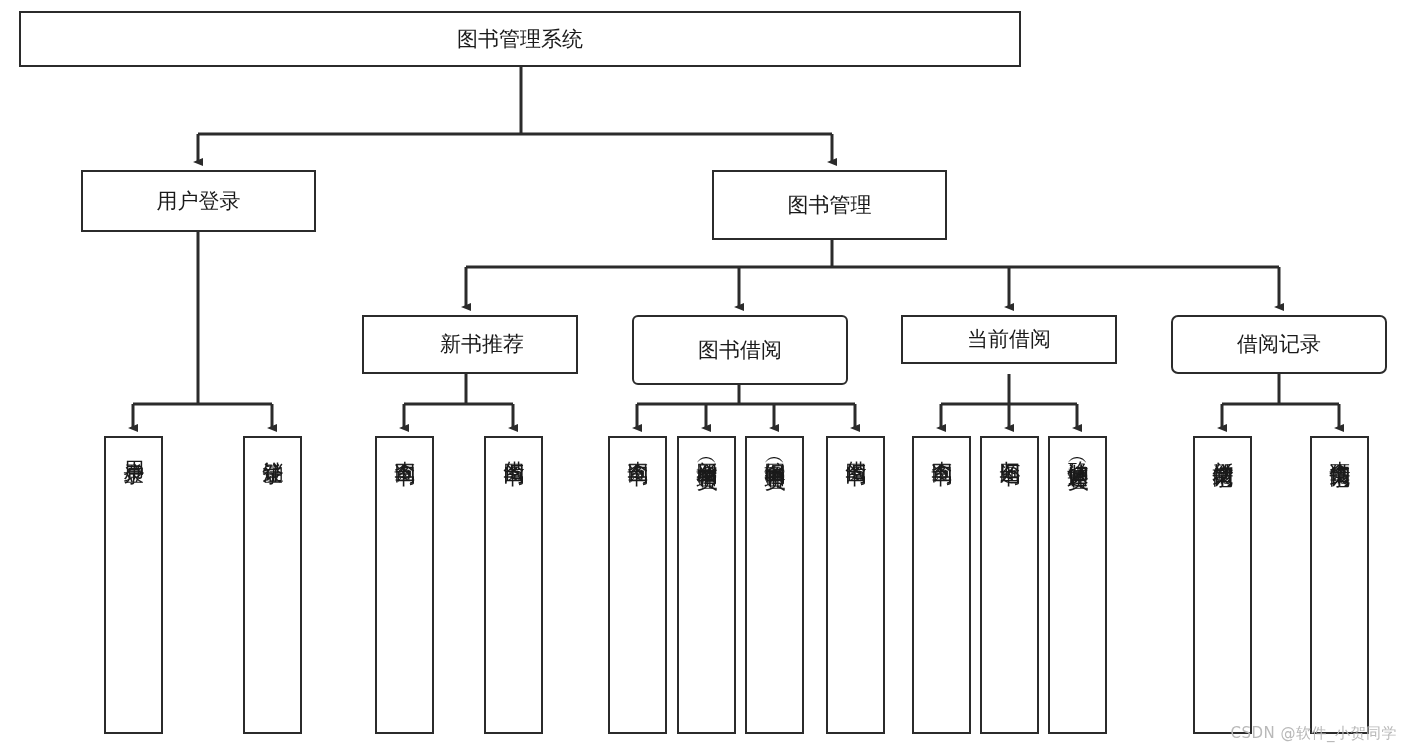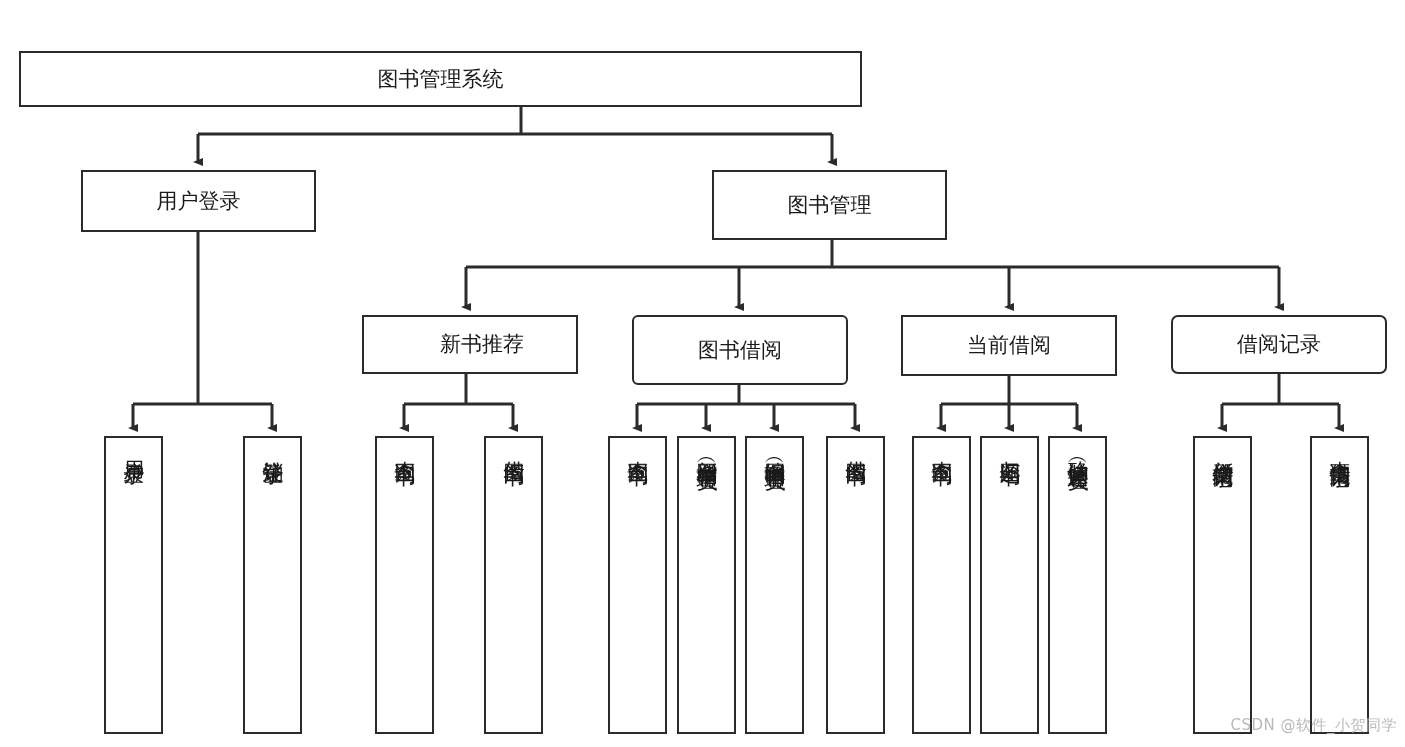--- a/index.html
+++ b/index.html
@@ -57,21 +57,21 @@
     writing-mode: vertical-rl;
     text-orientation: upright;
     font-size: 21px;
     letter-spacing: 1.5px;
     line-height: 1;
     white-space: nowrap;
   }
   .watermark {
     position: absolute;
     right: 8px;
-    bottom: 12px;
+    bottom: 4px;
     font-size: 15px;
     color: #b9b9b9;
     letter-spacing: 0.5px;
     z-index: 3;
     white-space: nowrap;
   }
 </style>
 </head>
 <body>
 
@@ -120,38 +120,38 @@
       <path d="M1009,404 L1009,428" marker-end="url(#arrow)"></path>
       <path d="M1077,404 L1077,428" marker-end="url(#arrow)"></path>
 
       <path d="M1279,374 L1279,404"></path>
       <path d="M1222,404 L1339,404"></path>
       <path d="M1222,404 L1222,428" marker-end="url(#arrow)"></path>
       <path d="M1339,404 L1339,428" marker-end="url(#arrow)"></path>
     </g>
   </svg>
 
-  <div class="node root" style="left:19px; top:11px; width:843px; height:56px;margin-top:40px;">
+  <div class="node root" style="left:19px; top:11px; width:1002px; height:56px;">
     <span class="label">图书管理系统</span>
   </div>
 
   <div class="node horiz" style="left:81px; top:170px; width:235px; height:62px;">
     <span class="label">用户登录</span>
   </div>
   <div class="node horiz" style="left:712px; top:170px; width:235px; height:70px;">
     <span class="label">图书管理</span>
   </div>
 
   <div class="node horiz" style="left:362px; top:315px; width:216px; height:59px;padding-left:24px;">
     <span class="label">新书推荐</span>
   </div>
   <div class="node horiz" style="left:632px; top:315px; width:216px; height:70px;border-radius:6px;">
     <span class="label">图书借阅</span>
   </div>
-  <div class="node horiz" style="left:901px; top:315px; width:216px; height:61px;align-items:center;">
+  <div class="node horiz" style="left:901px; top:315px; width:216px; height:49px;align-items:center;">
     <span class="label">当前借阅</span>
   </div>
   <div class="node horiz" style="left:1171px; top:315px; width:216px; height:59px;border-radius:7px;">
     <span class="label">借阅记录</span>
   </div>
 
   <div class="node leaf" style="left:104px; top:436px; width:59px; height:298px;">
     <span class="label">用户登录</span>
   </div>
   <div class="node leaf" style="left:243px; top:436px; width:59px; height:298px;">

